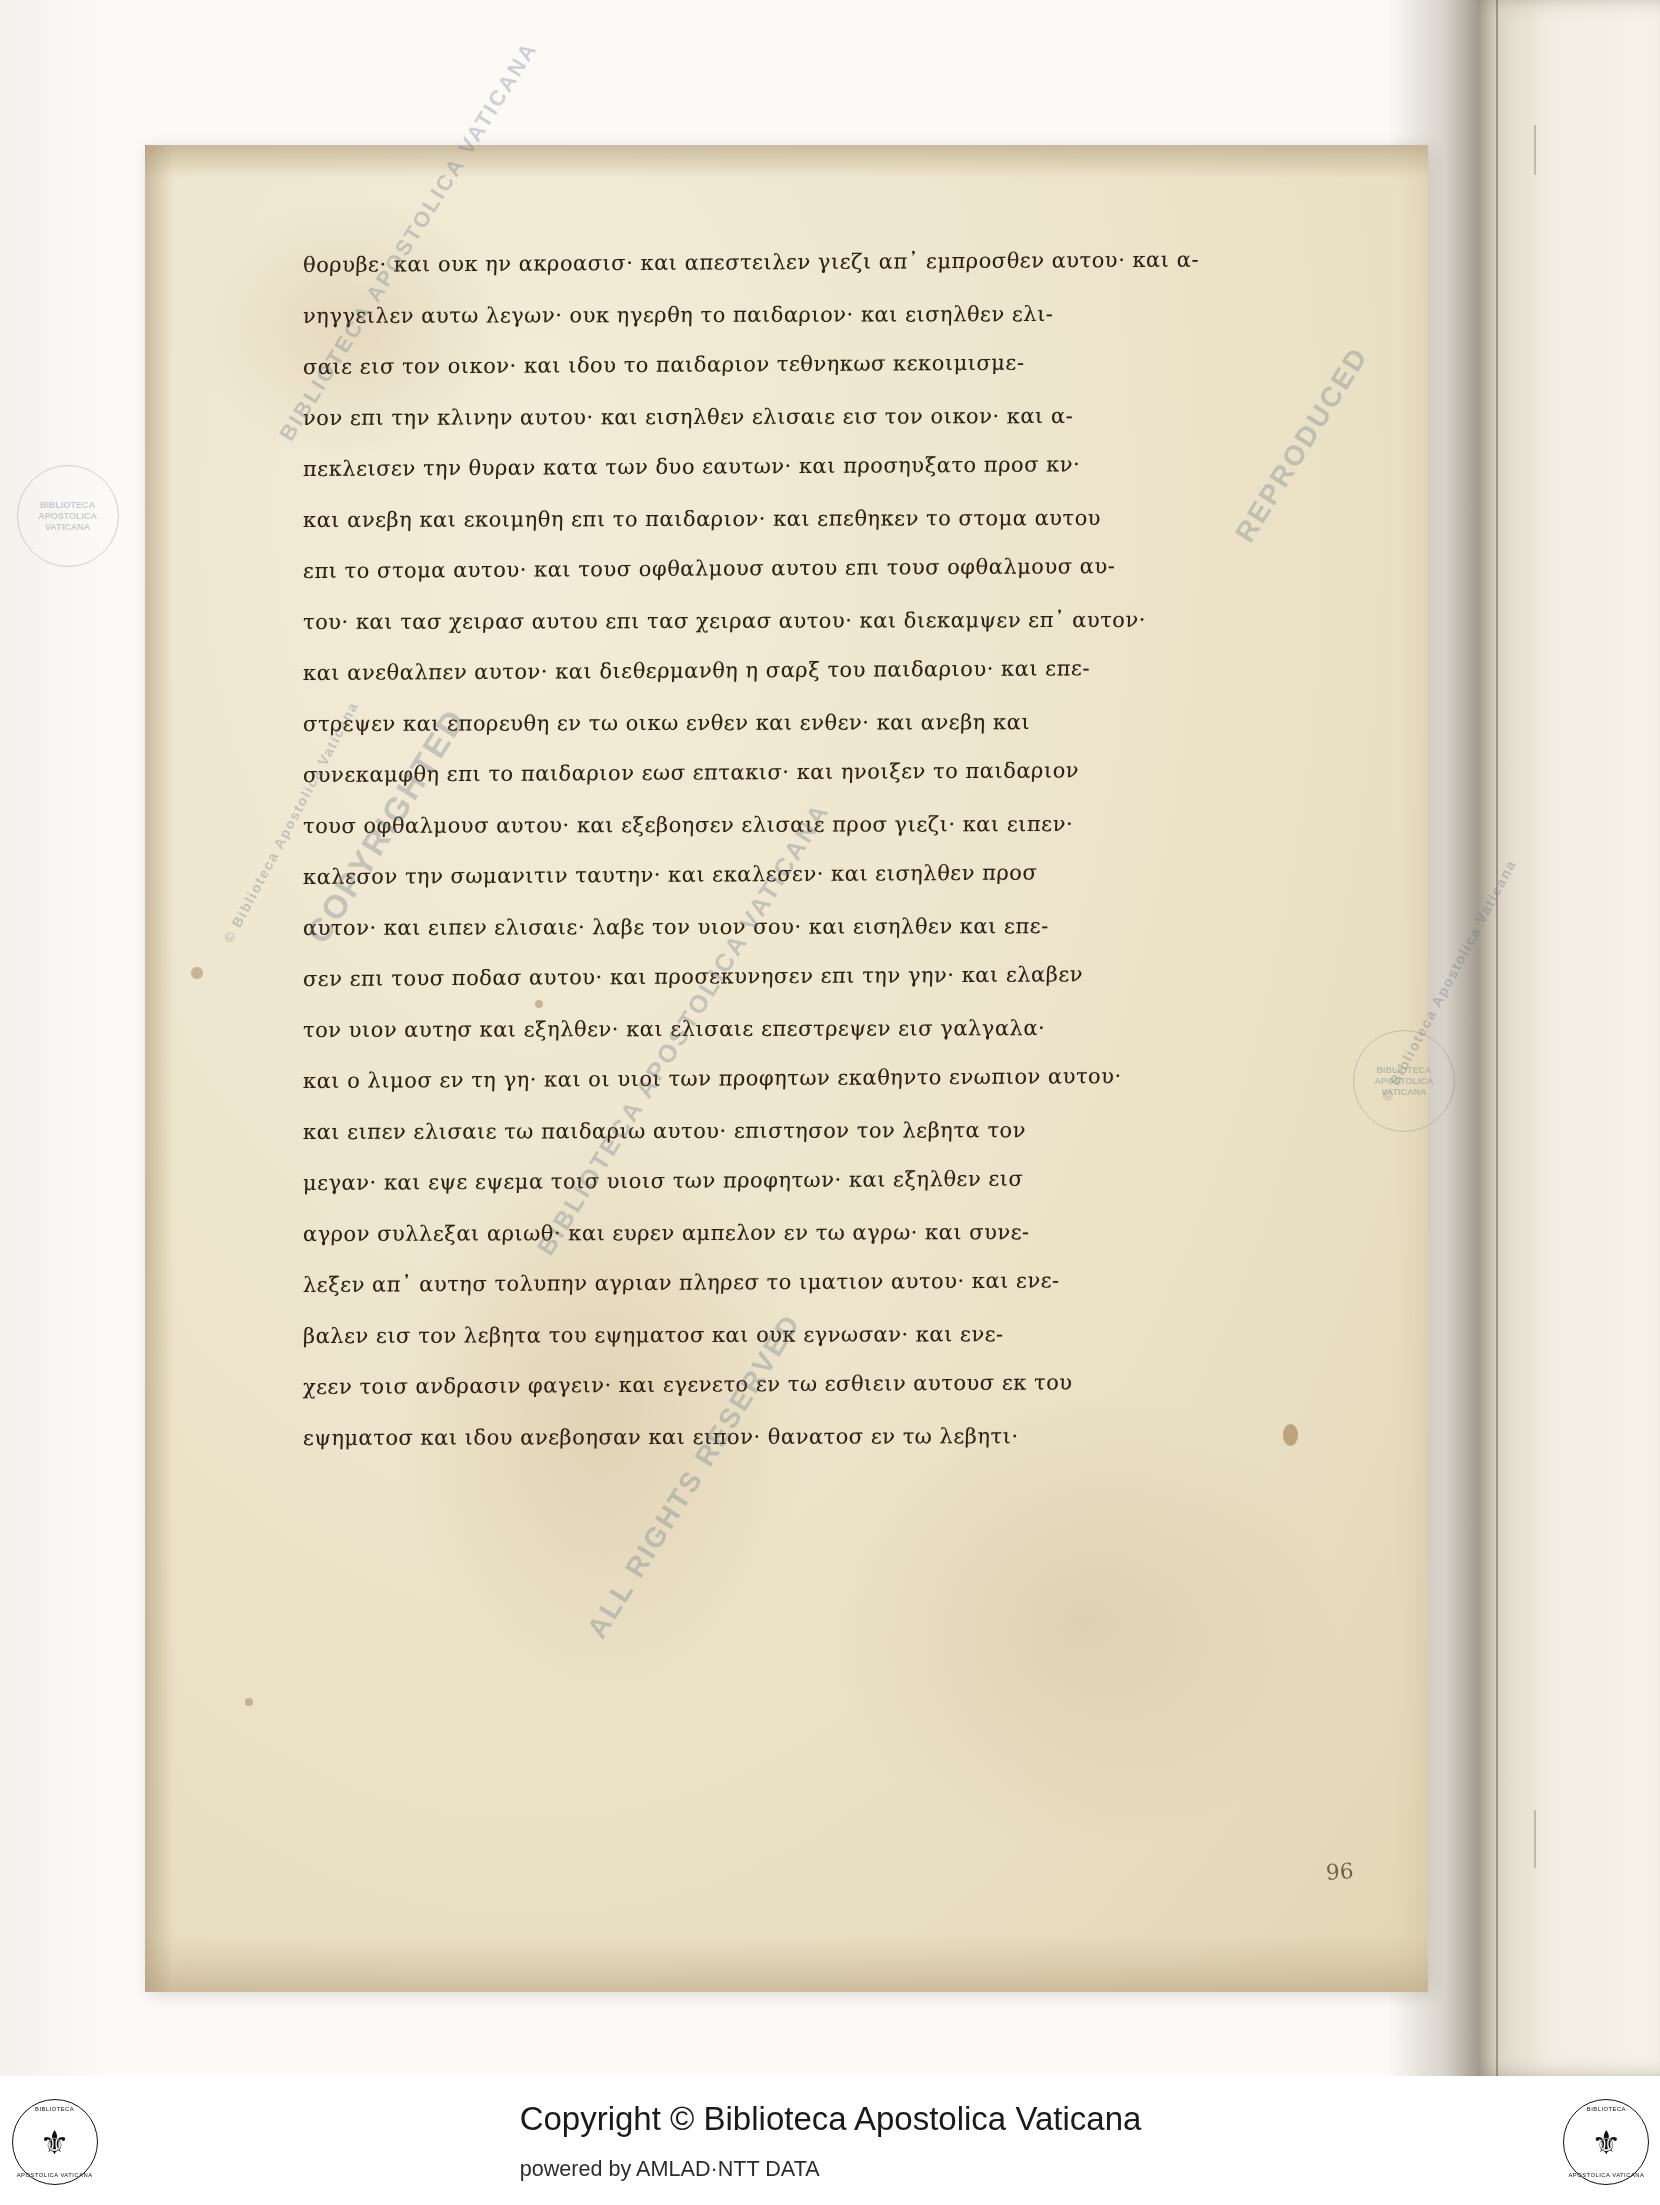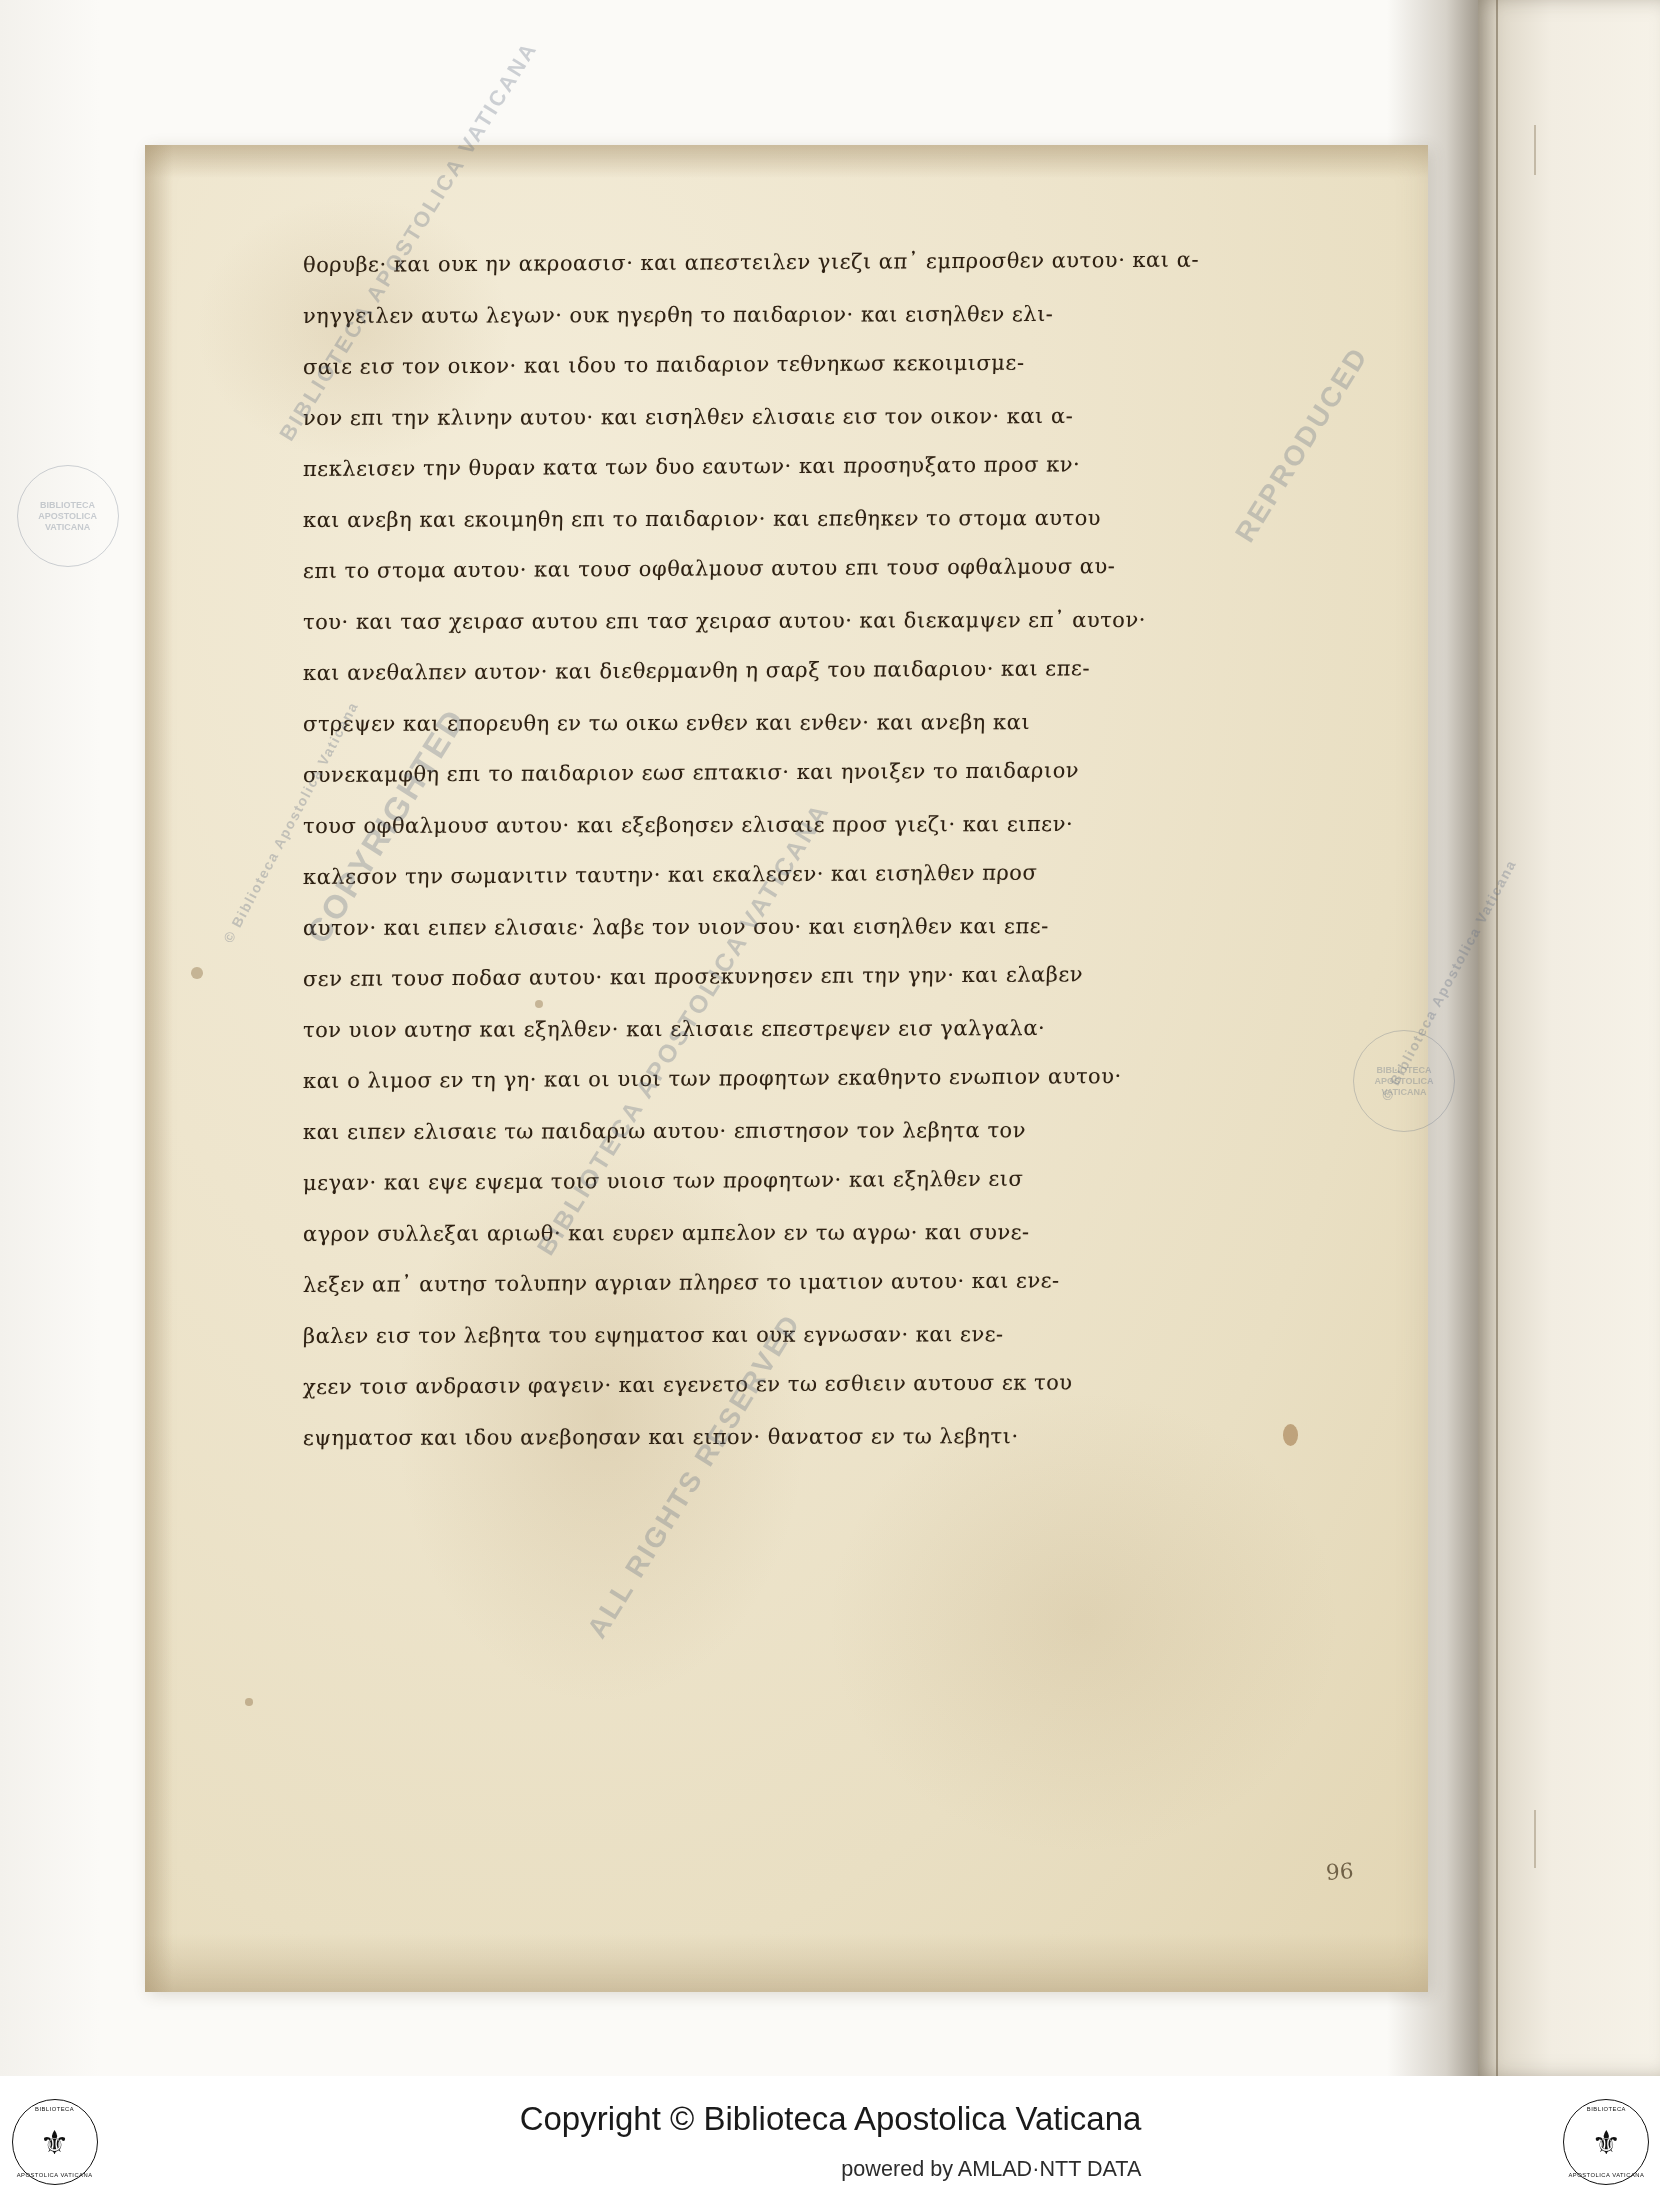--- a/index.html
+++ b/index.html
@@ -191,21 +191,21 @@
     left: 0;
     top: 2076px;
     width: 1661px;
     height: 130px;
     background: #ffffff;
     display: flex;
     align-items: center;
     justify-content: center;
   }
   .footer-center {
-    text-align: right;
+    text-align: left;
   }
   .copyright-line {
     font-size: 33px;
     color: #1a1a1a;
     font-family: "Liberation Sans", sans-serif;
   }
   .powered-line {
     font-size: 21.6px;
     color: #2c2c2c;
     margin-top: 18px;

